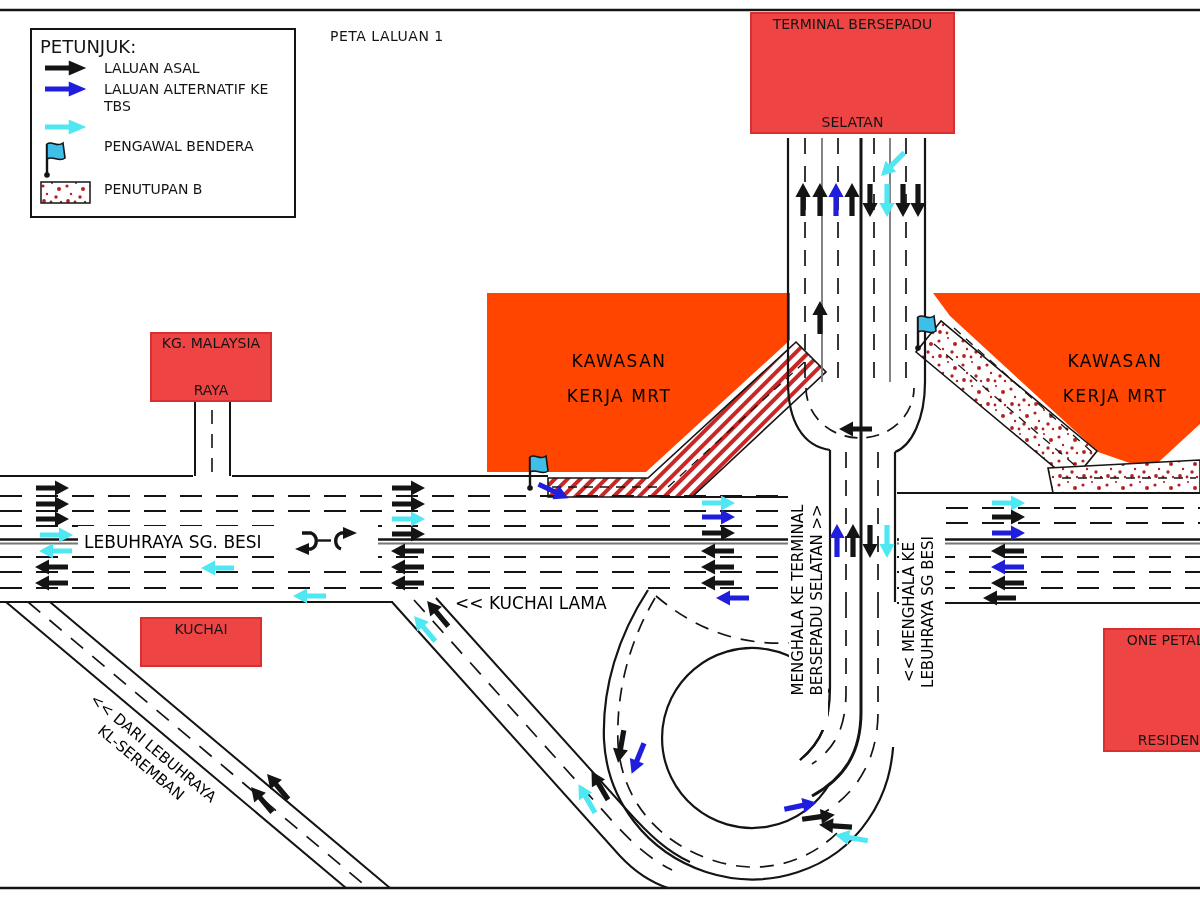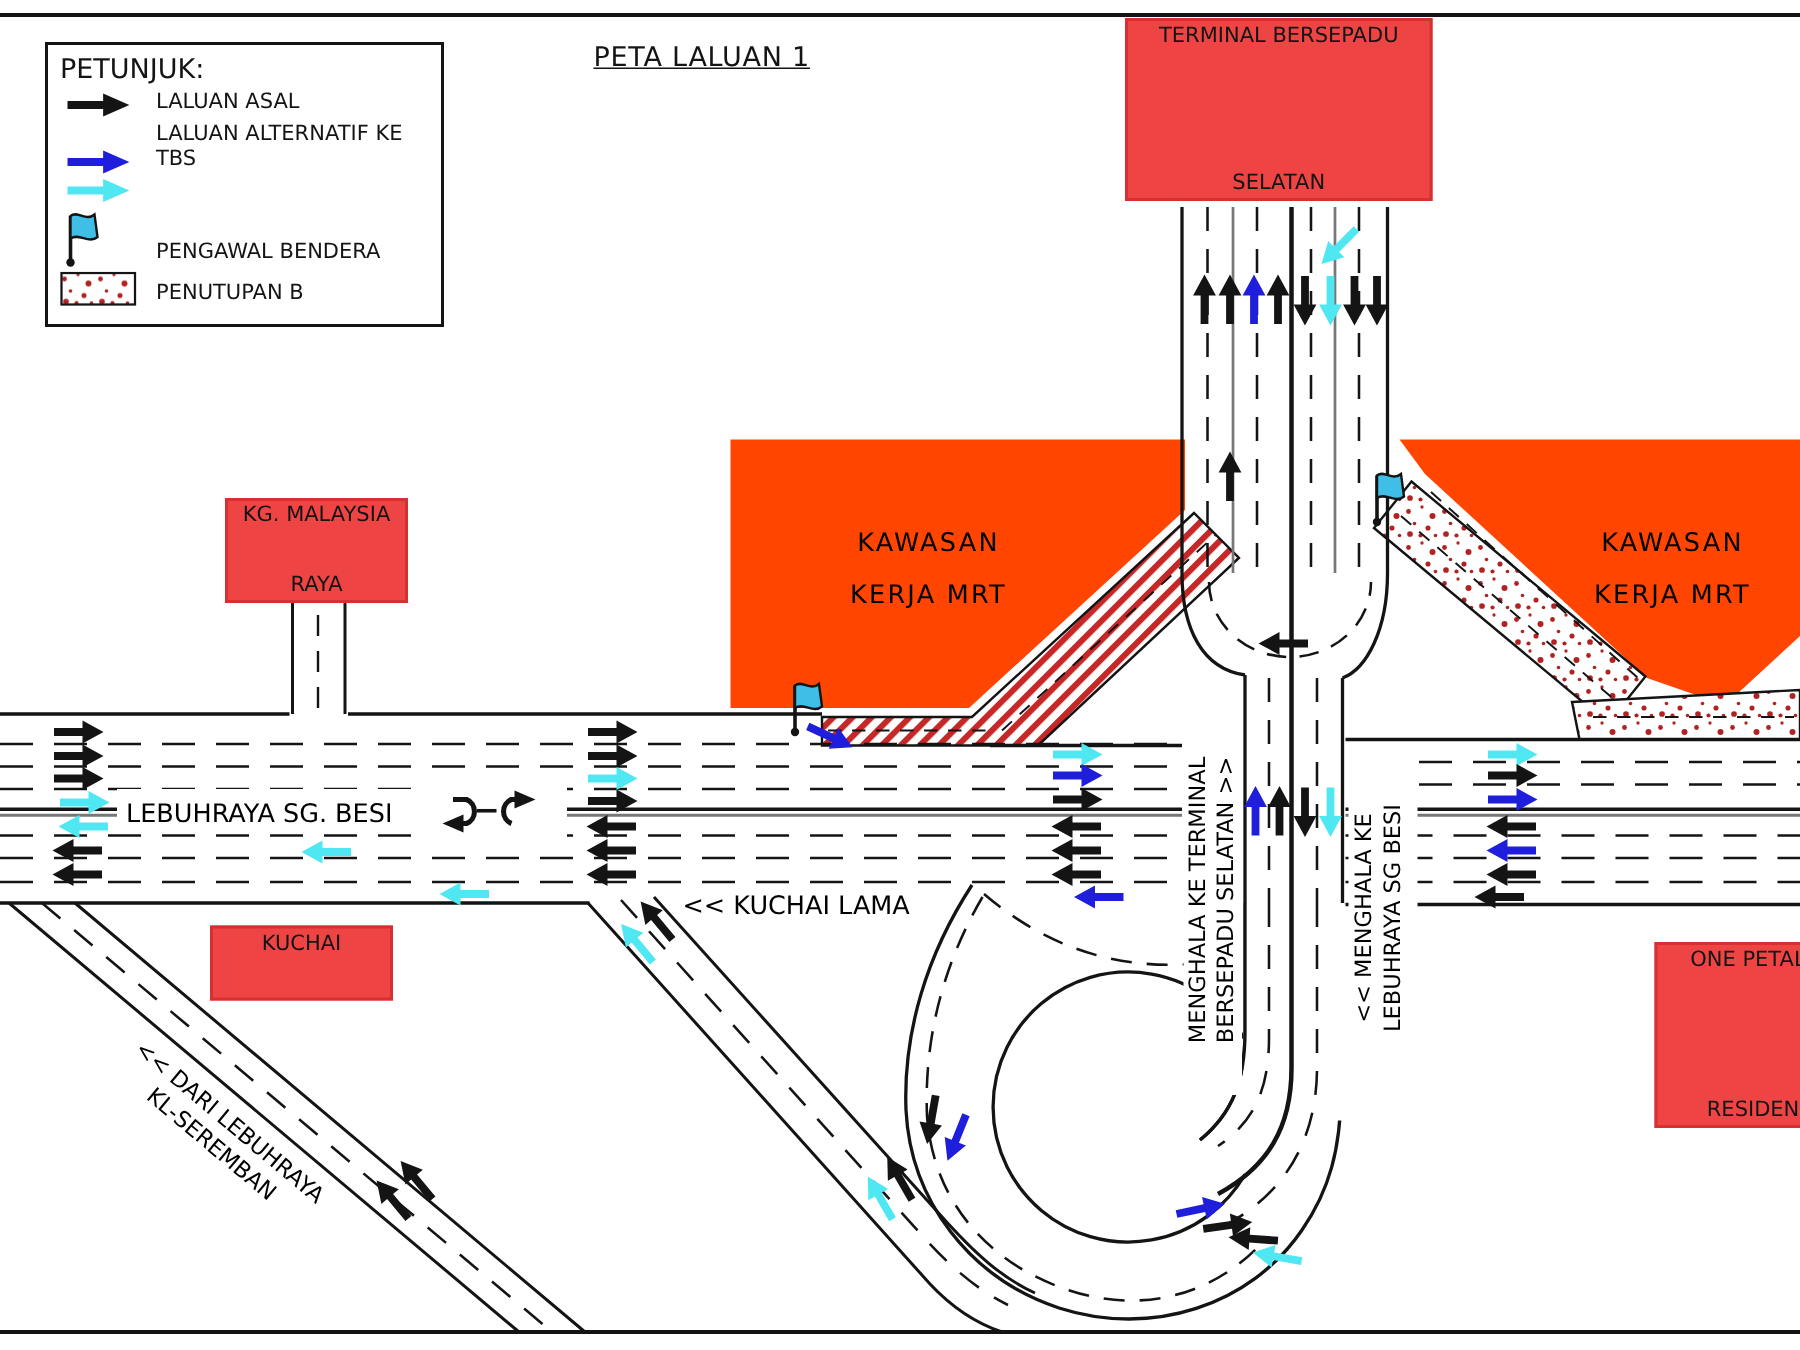--- a/index.html
+++ b/index.html
@@ -8,26 +8,26 @@
     --closure-a:#c62828; --closure-b:#b22222; --line:#141414; --gray-line:#777777;
   }
   *{margin:0;padding:0;box-sizing:border-box}
   html,body{width:1200px;height:900px;overflow:hidden;background:#fff;
     font-family:"DejaVu Sans","Liberation Sans",sans-serif;color:#141414;position:relative}
   #map-svg{position:absolute;left:0;top:0}
   .overlay{position:absolute}
   .rbox{position:absolute;border:2px solid var(--box-border);background:#ef4444;
     display:flex;flex-direction:column;align-items:center;justify-content:space-between;
     font-size:14px;line-height:1.45;text-align:center;z-index:3}
-  #title{left:330px;top:28px;width:210px;text-align:right;font-size:18px;
-    text-decoration:underline;letter-spacing:.5px;z-index:3}
+  #title{left:330px;top:28px;width:210px;text-align:left;font-size:14px;
+    letter-spacing:.5px;z-index:3}
   #legend{left:30px;top:28px;width:266px;border:2px solid #141414;background:#fff;
     padding:6px 10px 8px 8px;z-index:3;font-size:14px}
   .lheading{font-size:18px;margin-bottom:2px}
-  .lrow{display:flex;align-items:flex-end;margin:3px 0}
+  .lrow{display:flex;align-items:flex-start;margin:3px 0}
   .lsw{width:56px;flex:0 0 56px;display:flex;align-items:center}
   .llbl{margin-left:8px;line-height:1.25}
   .l2{display:block;text-align:center}
   svg text{font-family:"DejaVu Sans","Liberation Sans",sans-serif}
 </style>
 </head>
 <body>
 
 <svg id="map-svg" width="1200" height="900" viewBox="0 0 1200 900">
   <defs>

